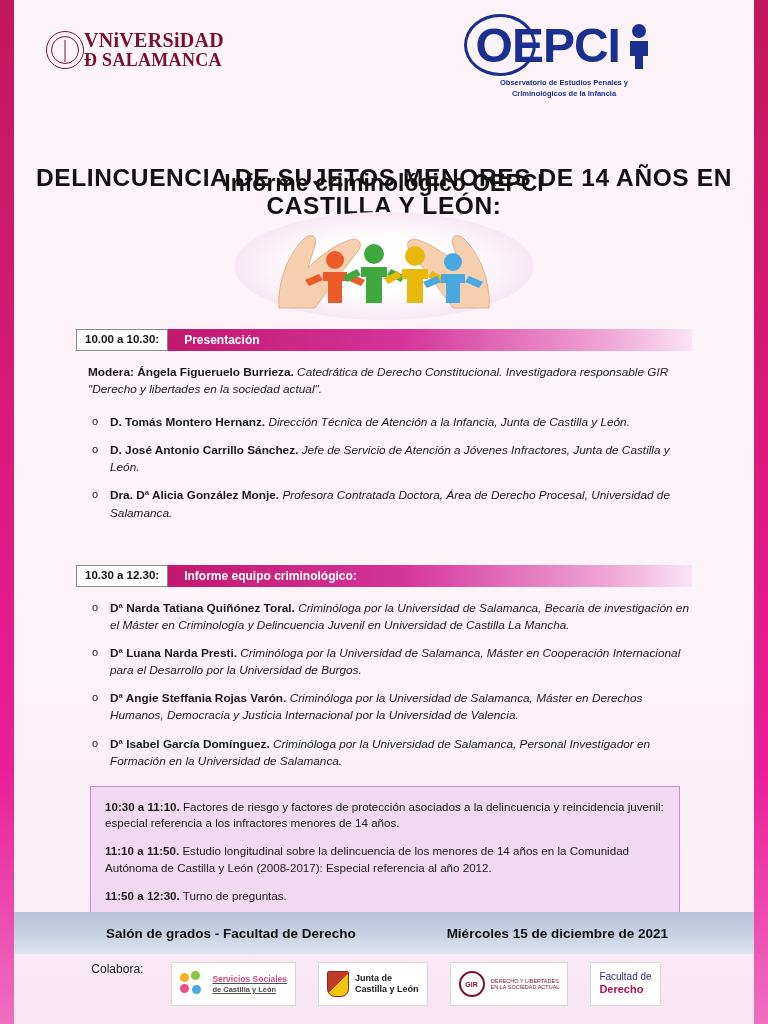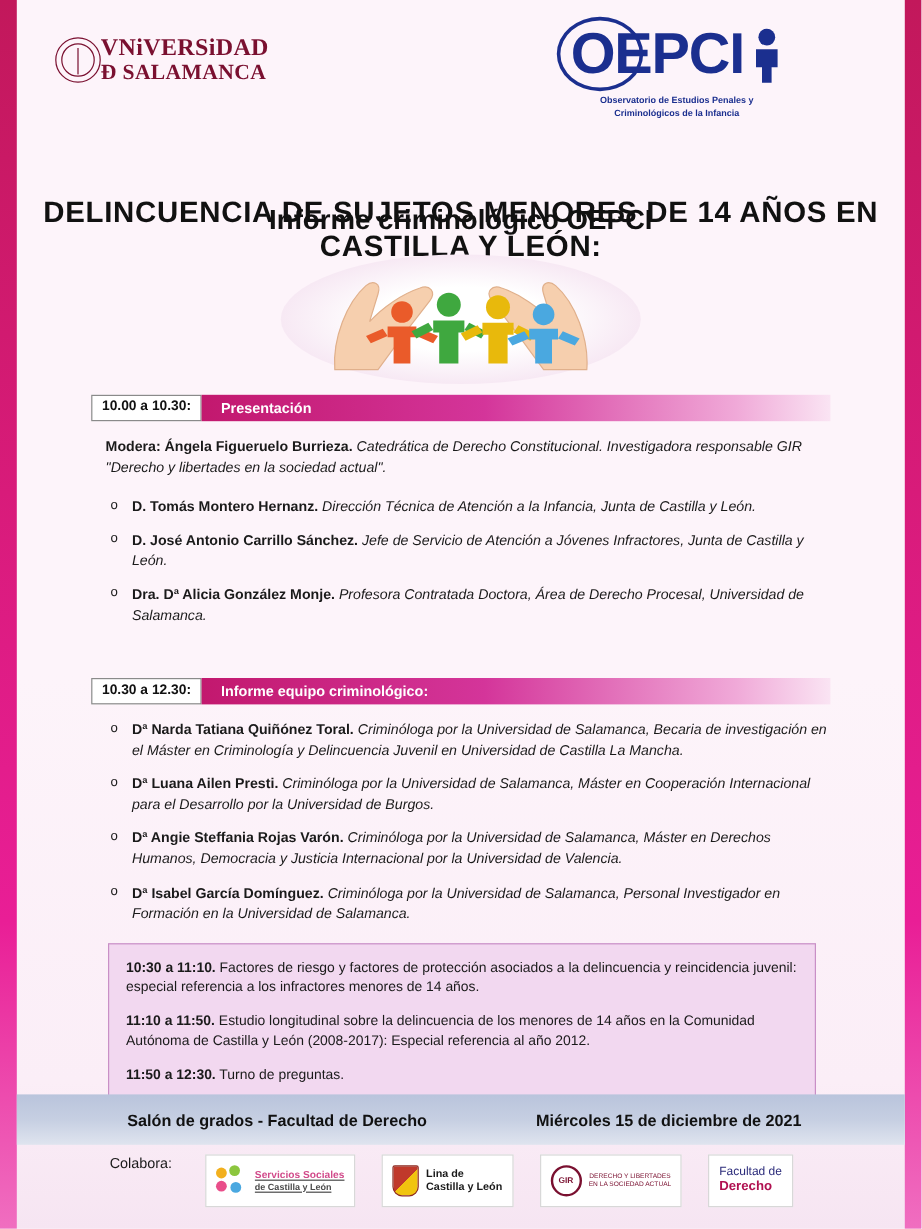--- a/index.html
+++ b/index.html
@@ -421,21 +421,21 @@
     <div class="sec-title">Informe equipo criminológico:</div>
   </div>
 
   <div class="block" style="top:600px;">
     <ul class="bullets">
       <li>
         <span class="nm">Dª Narda Tatiana Quiñónez Toral.</span>
         <span class="ds">Criminóloga por la Universidad de Salamanca, Becaria de investigación en el  Máster en Criminología y Delincuencia Juvenil en Universidad de Castilla La Mancha.</span>
       </li>
       <li>
-        <span class="nm">Dª Luana Ailen Presti.</span>
+        <span class="nm">Dª Luana Narda Presti.</span>
         <span class="ds">Criminóloga por la Universidad de Salamanca, Máster en Cooperación Internacional para el Desarrollo por la Universidad de Burgos.</span>
       </li>
       <li>
         <span class="nm">Dª Angie Steffania Rojas Varón.</span>
         <span class="ds">Criminóloga por la Universidad de Salamanca, Máster en Derechos Humanos, Democracia y Justicia Internacional por la Universidad de Valencia.</span>
       </li>
       <li>
         <span class="nm">Dª Isabel García Domínguez.</span>
         <span class="ds">Criminóloga por la Universidad de Salamanca, Personal Investigador en Formación en la Universidad de Salamanca.</span>
       </li>
@@ -474,21 +474,21 @@
       </div>
       <div class="ss-txt">
         <div class="b">Servicios Sociales</div>
         <div>de Castilla y León</div>
       </div>
     </div>
 
     <div class="logo-card">
       <div class="jcyl-shield"></div>
       <div class="jcyl-txt">
-        <div>Lina de</div>
+        <div>Junta de</div>
         <div>Castilla y León</div>
       </div>
     </div>
 
     <div class="logo-card">
       <div class="oepci-mini-ring">
         <span>GIR</span>
       </div>
       <div class="mini-label">DERECHO Y LIBERTADES<br>EN LA SOCIEDAD ACTUAL</div>
     </div>

